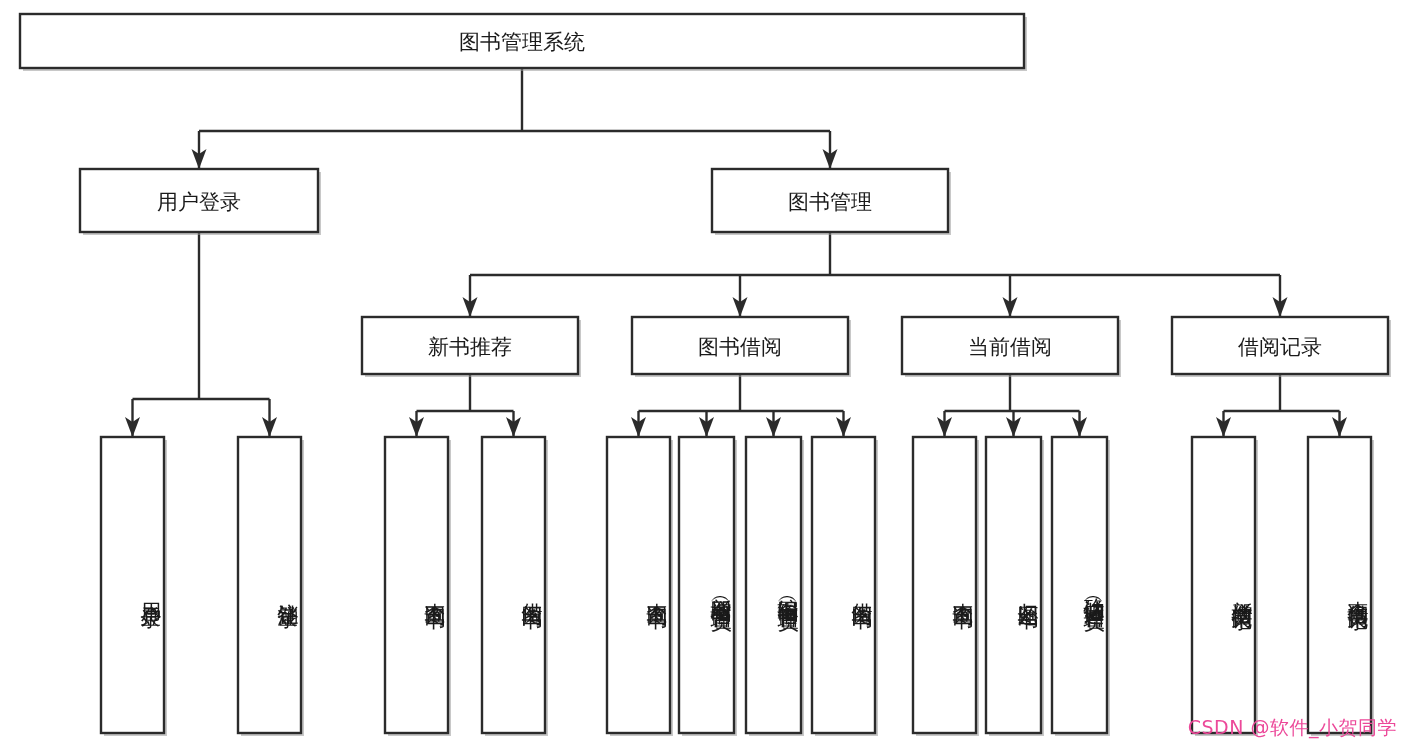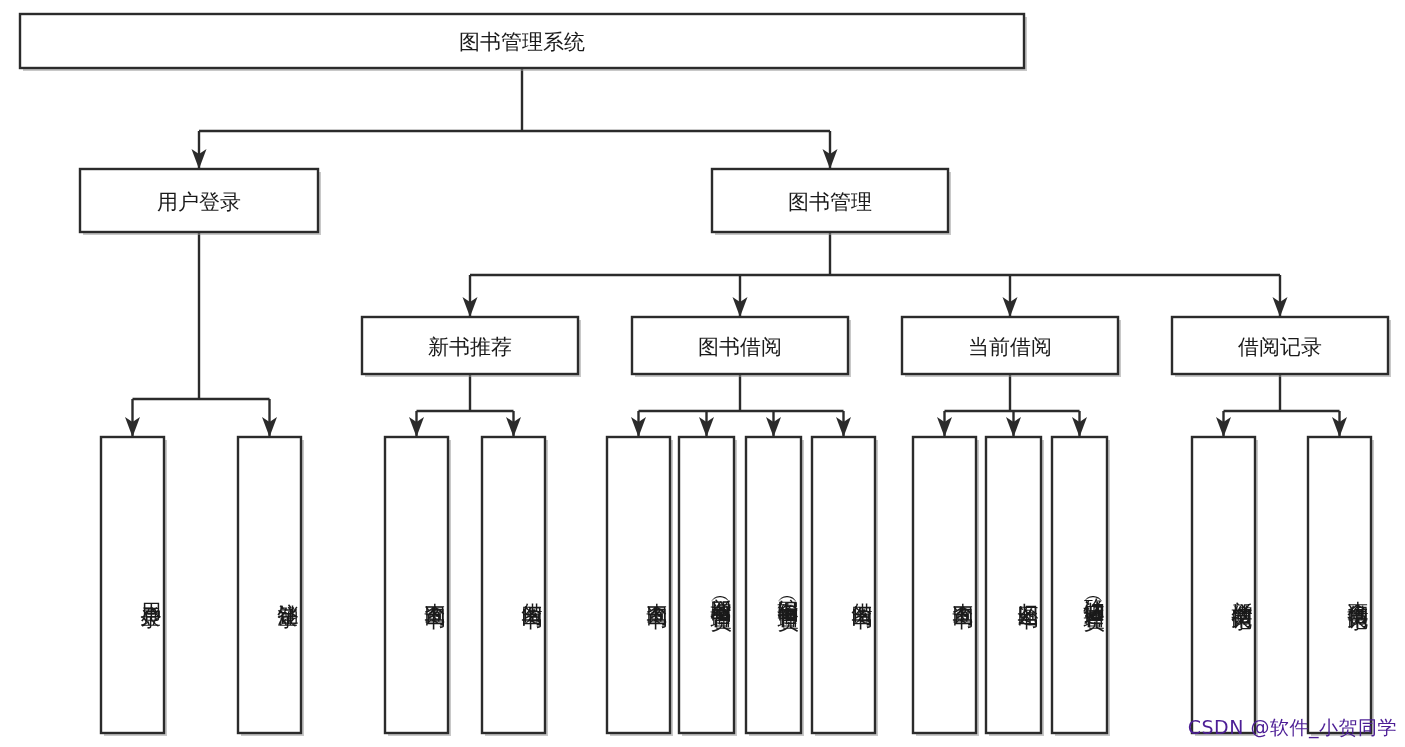--- a/index.html
+++ b/index.html
@@ -69,21 +69,21 @@
     letter-spacing: 2px;
     pointer-events: none;
     white-space: nowrap;
   }
   .watermark {
     position: absolute;
     right: 8px;
     bottom: 6px;
     font-family: "DejaVu Sans", "Liberation Sans", sans-serif;
     font-size: 19px;
-    color: #4c1d95;
+    color: #ec4899;
     letter-spacing: 0.5px;
     white-space: nowrap;
     user-select: none;
   }
 </style>
 </head>
 <body>
 
 <div id="diagram-root">
 

